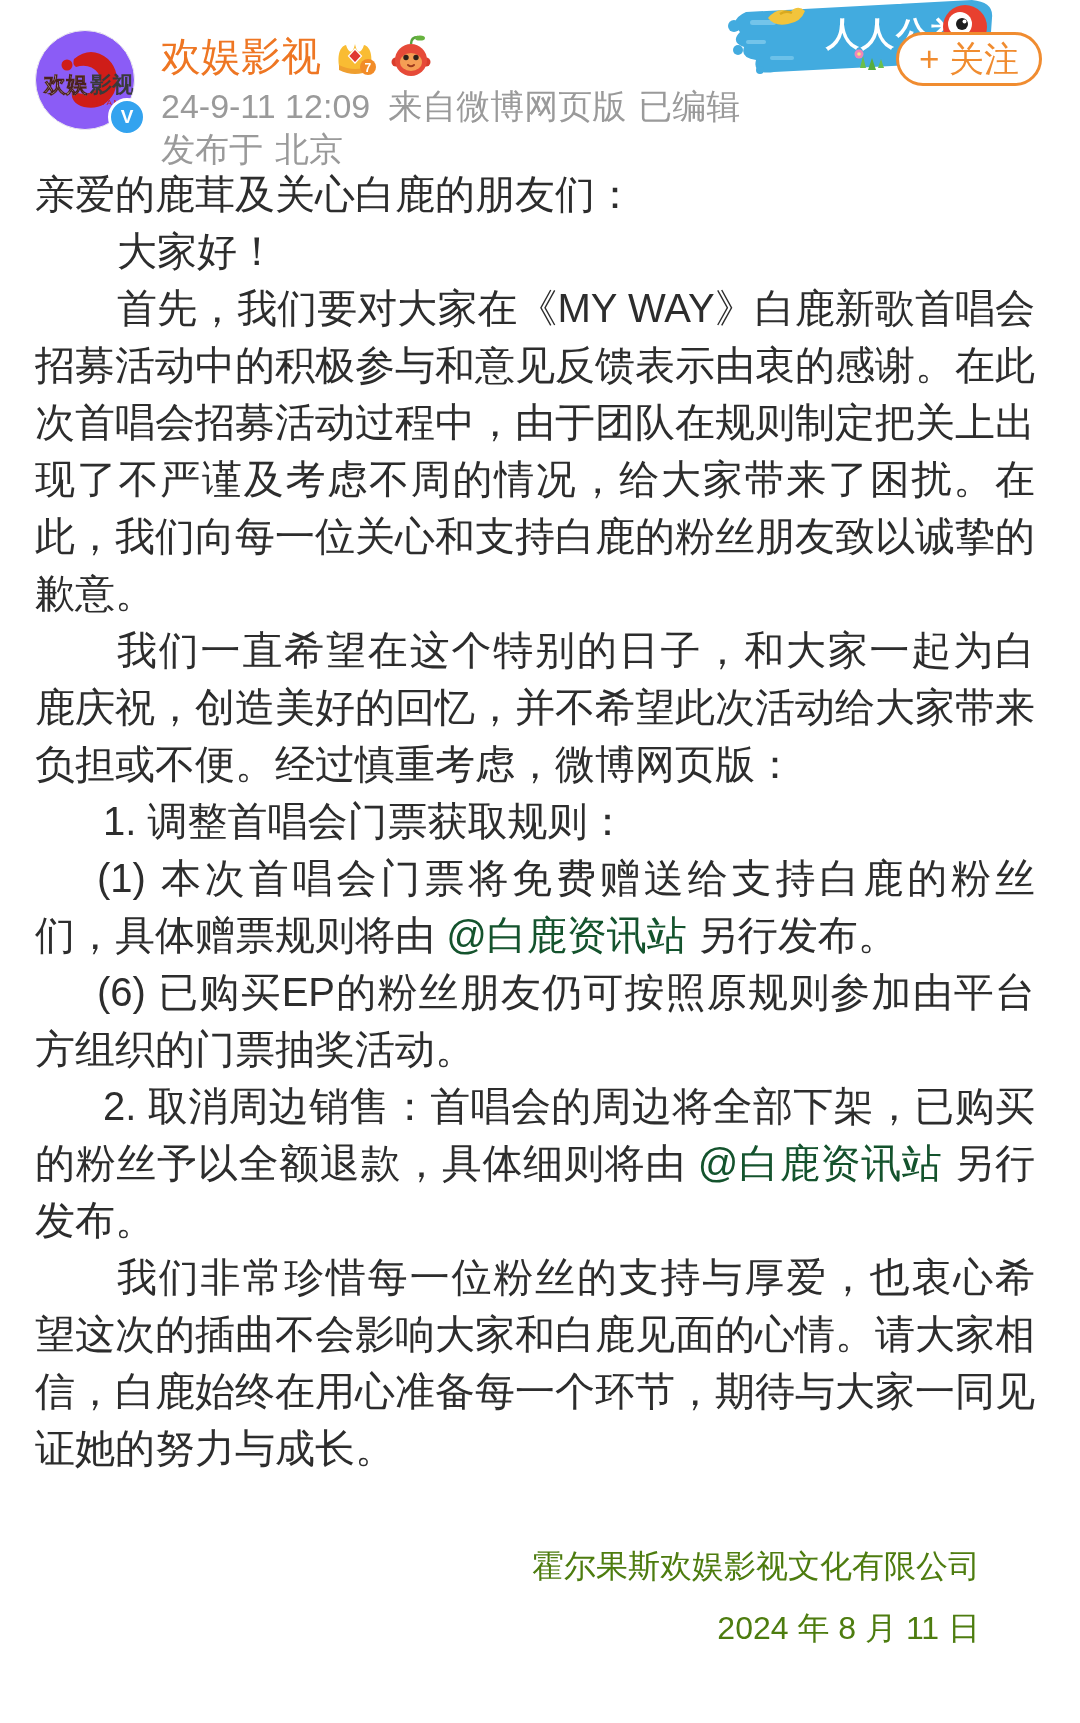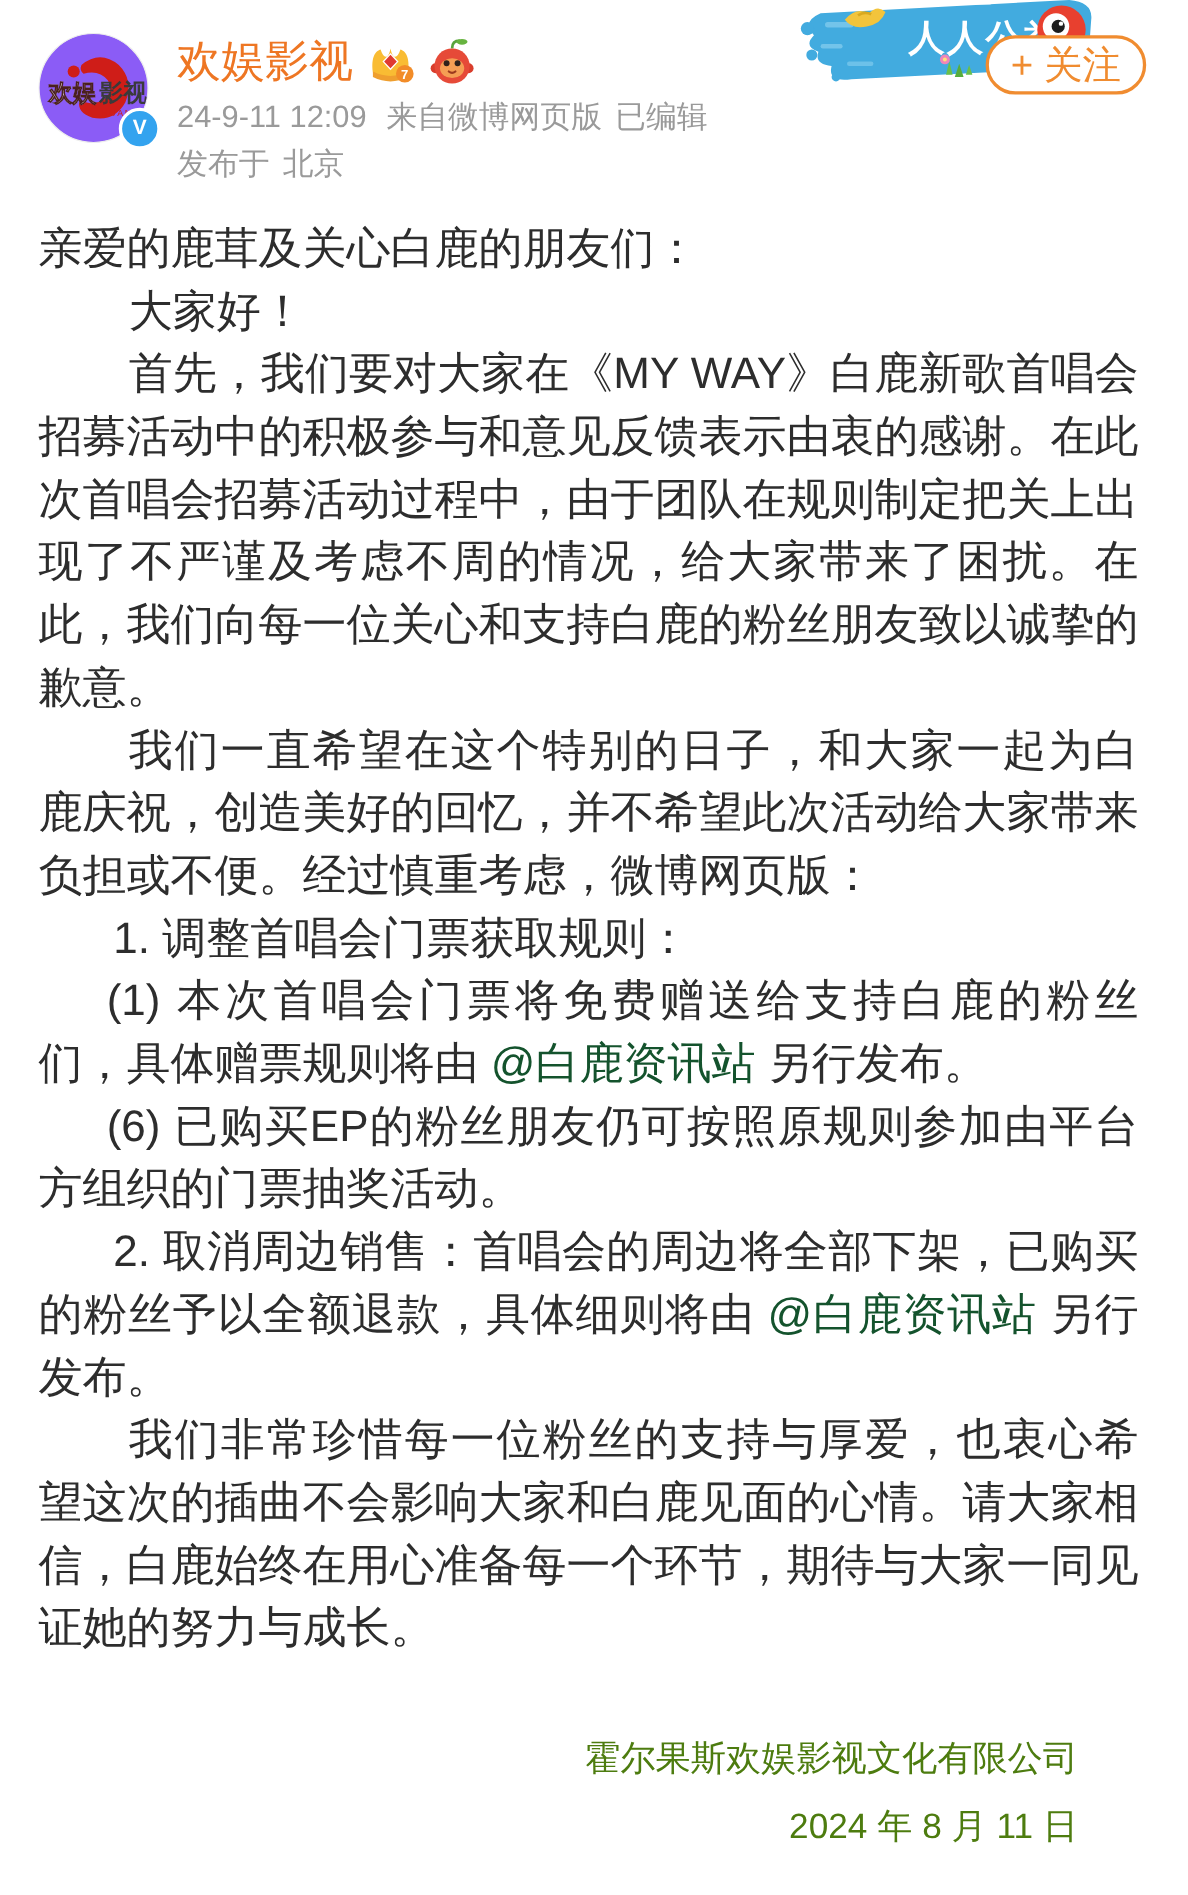--- a/index.html
+++ b/index.html
@@ -22,37 +22,37 @@
     position:absolute;left:73px;top:68px;
     width:32px;height:32px;border-radius:50%;
     background:#33a3ef;border:3px solid #ffffff;
     color:#fff;font-size:19px;font-weight:bold;
     display:flex;align-items:center;justify-content:center;
   }
   .author-info{margin-left:26px;padding-top:2px;}
   .author-line{display:flex;align-items:center;height:48px;}
   .author-name{color:#ee7623;font-size:40px;line-height:48px;}
   .badge-icon{margin-left:10px;display:block;}
-  .meta1,.meta2{color:#9a9a9a;font-size:28px;line-height:34px;}
+  .meta1,.meta2{color:#9a9a9a;font-size:34px;line-height:34px;}
   .meta1{margin-top:9px;}
   .meta2{margin-top:9px;}
   .meta-sep{display:inline-block;width:18px;}
   .meta-sm{display:inline-block;width:12px;}
   
   .banner{position:absolute;top:0;right:70px;width:300px;height:85px;z-index:1;}
   .follow-btn{
     position:absolute;top:32px;right:38px;z-index:5;
     width:146px;height:54px;box-sizing:border-box;
     background:#ffffff;border:3px solid #f08c30;border-radius:34px;
     color:#f08c30;font-size:35px;
     display:flex;align-items:center;justify-content:center;
     cursor:pointer;
   }
   
-  .content{position:relative;margin-top:32px;padding:0 45px 0 35px;z-index:2;}
+  .content{position:relative;padding:0 45px 0 35px;z-index:2;}
   .para{
     margin:0;color:#2d2d2d;font-size:40px;line-height:57px;
     text-align:justify;letter-spacing:0;
   }
   .ind2{text-indent:2.05em;}
   .ind-num{text-indent:1.7em;}
   .ind-paren{text-indent:1.55em;}
   .mention{color:#14532d;cursor:pointer;text-decoration:none;}
   .signature{margin-top:58px;text-align:right;padding-right:55px;}
   .sig-line{margin:0;color:#4d7c0f;font-size:32px;line-height:62px;}

